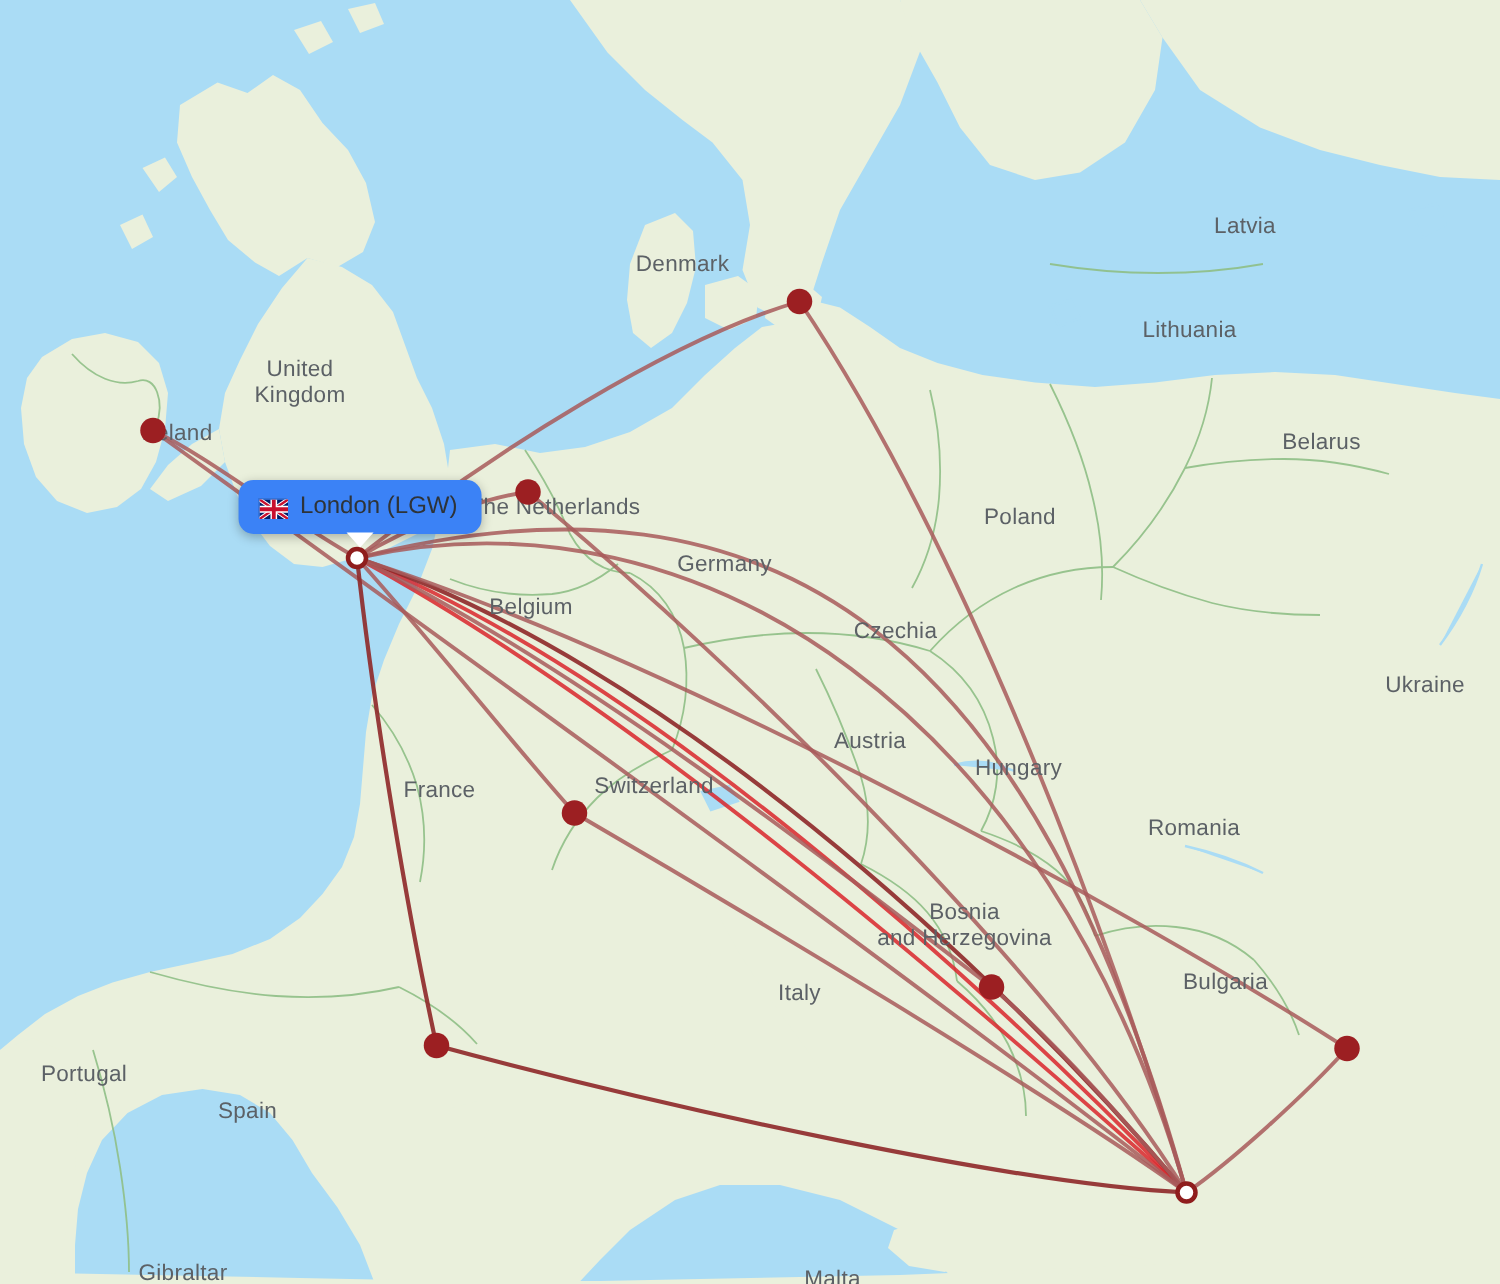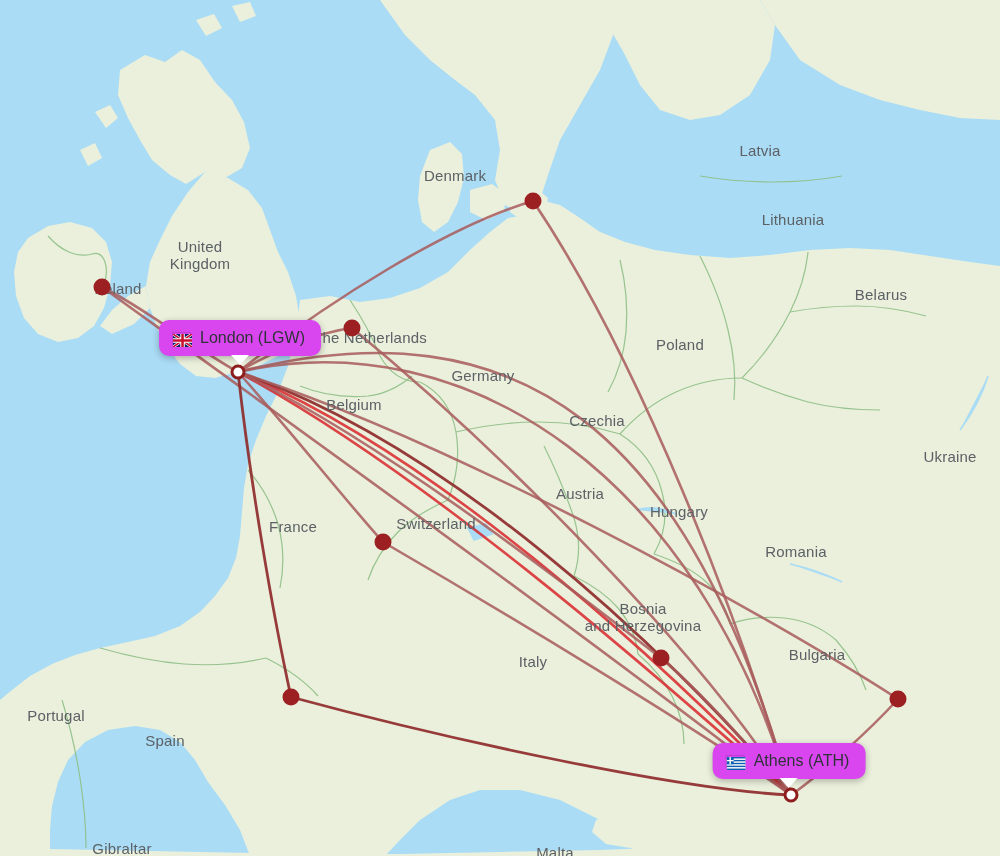--- a/index.html
+++ b/index.html
@@ -34,21 +34,21 @@
     transform: translate(-50%, -50%);
     text-align: center;
     line-height: 1.15;
     pointer-events: none;
   }
   .country-label.two-line { white-space: pre-line; }
 
   
   .airport-tooltip {
     position: absolute;
-    background: #d946ef;
+    background: #3b82f6;
     border-radius: 10px;
     box-shadow: 0 2px 7px rgba(0,0,0,0.28);
     padding: 9px 16px 9px 13px;
     display: flex;
     align-items: center;
     gap: 9px;
     font-size: 16px;
     color: #2e3338;
     white-space: nowrap;
     transform: translate(-50%, -100%);
@@ -258,21 +258,21 @@
         </g>
 
     </g>
   </svg>
 
   <div id="country-labels">
       <div class="country-label" style="left: 74px; top: 289px; margin-left: 44px;">Ireland</div>
       <div class="country-label two-line" style="left: 200px; top: 255px;">United
 Kingdom</div>
       <div class="country-label" style="left: 455px; top: 176px;">Denmark</div>
-      <div class="country-label" style="left: 760px; top: 151px; text-align: center;">Latvia</div>
+      <div class="country-label" style="left: 830px; top: 151px; text-align: center;">Latvia</div>
       <div class="country-label" style="left: 793px; top: 220px;">Lithuania</div>
       <div class="country-label" style="left: 881px; top: 278px; margin-top: 17px;">Belarus</div>
       <div class="country-label" style="left: 680px; top: 345px;">Poland</div>
       <div class="country-label" style="left: 370px; top: 338px;">The Netherlands</div>
       <div class="country-label" style="left: 483px; top: 376px;">Germany</div>
       <div class="country-label" style="left: 354px; top: 392px; margin-top: 13px;">Belgium</div>
       <div class="country-label" style="left: 597px; top: 421px;">Czechia</div>
       <div class="country-label" style="left: 950px; top: 457px;">Ukraine</div>
       <div class="country-label" style="left: 580px; top: 494px;">Austria</div>
       <div class="country-label" style="left: 679px; top: 512px;">Hungary</div>
@@ -307,31 +307,14 @@
         <rect width="60" height="40" fill="#012169"></rect>
         <path d="M0,0 L60,40 M60,0 L0,40" stroke="#ffffff" stroke-width="9"></path>
         <path d="M0,0 L60,40 M60,0 L0,40" stroke="#C8102E" stroke-width="5"></path>
         <path d="M30,0 V40 M0,20 H60" stroke="#ffffff" stroke-width="14"></path>
         <path d="M30,0 V40 M0,20 H60" stroke="#C8102E" stroke-width="8"></path>
       </svg>
     </span>
     <span class="tooltip-label">London (LGW)</span>
   </div>
 
-  <div class="airport-tooltip" id="tt-ath" style="left: 789px; top: 779px;">
-    <span class="flag">
-      <svg viewBox="0 0 27 18" width="19" height="13" preserveAspectRatio="none">
-        <rect width="27" height="18" fill="#ffffff"></rect>
-        <g fill="#0D5EAF">
-          <rect y="0" width="27" height="2"></rect>
-          <rect y="4" width="27" height="2"></rect>
-          <rect y="8" width="27" height="2"></rect>
-          <rect y="12" width="27" height="2"></rect>
-          <rect y="16" width="27" height="2"></rect>
-          <rect x="0" y="0" width="10" height="10"></rect>
-        </g>
-        <path d="M5,0 V10 M0,5 H10" stroke="#ffffff" stroke-width="2"></path>
-      </svg>
-    </span>
-    <span class="tooltip-label">Athens (ATH)</span>
-  </div>
 
 </div>
 
 </body></html>

